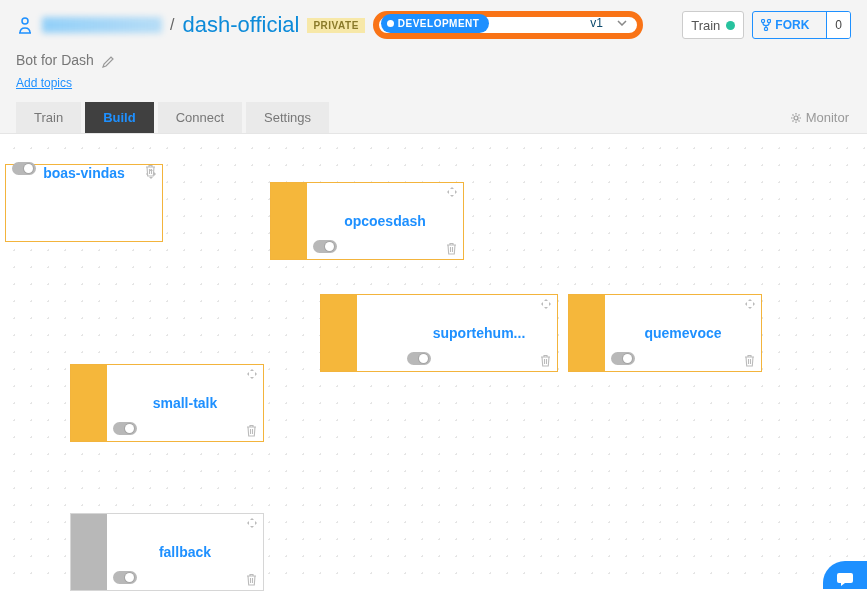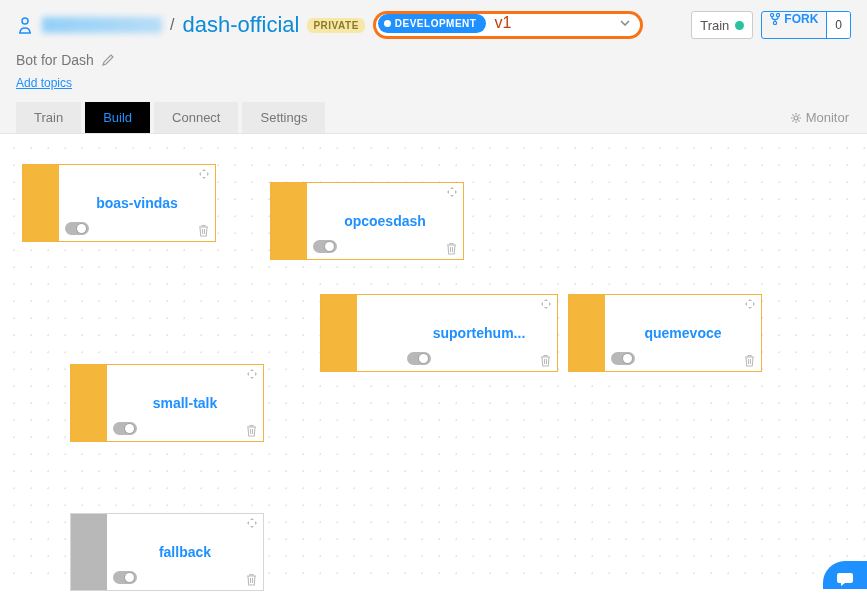--- a/index.html
+++ b/index.html
@@ -34,88 +34,89 @@
   }
   .slash { color: #666; }
   .repo-name { color: #0d8bd9; font-size: 22px; font-weight: 400; }
   .badge-private {
     background: #f7e8a8;
     color: #8a7a2a;
     font-size: 10px;
     font-weight: 700;
     letter-spacing: 0.5px;
     padding: 2px 6px;
-    border-radius: 6px;
+    border-radius: 0;
   }
   .env-select {
     display: flex;
     align-items: center;
-    border: 3px solid #f97316;
+    border: 6px solid #f97316;
     border-radius: 18px;
     height: 28px;
     padding: 2px 10px 6px 2px;
     background: #fff;
-    gap: 8px;
+    gap: 14px;
     min-width: 270px;
   }
   .env-pill {
     background: #1e90ff;
     color: #fff;
     border-radius: 14px;
     font-size: 10px;
     font-weight: 700;
     letter-spacing: 0.5px;
     padding: 4px 10px 4px 6px;
     display: flex;
     align-items: center;
     gap: 4px;
   }
   .env-dot { width: 7px; height: 7px; background: #fff; border-radius: 50%; }
-  .version { color: #c2410c; font-size: 16px; flex: 1; }
+  .version { color: #0c4a6e; font-size: 12px; flex: 1; text-align: right; }
   .chevron-down { color: #888; font-size: 11px; }
   .spacer { flex: 1; }
   .train-btn {
     background: #fff;
     border: 1px solid #ccc;
     border-radius: 3px;
     height: 28px;
     padding: 0 8px;
     display: flex;
     align-items: center;
     gap: 6px;
     font-size: 13px;
     color: #555;
     cursor: pointer;
   }
   .status-dot { width: 9px; height: 9px; border-radius: 50%; background: #27c29e; }
   .fork-btn {
     display: flex;
-    align-items: flex-start;
+    align-items: center;
     border: 1px solid #1e90ff;
     border-radius: 3px;
     height: 28px;
     overflow: hidden;
     cursor: pointer;
+    gap: 9px;
   }
   .fork-main {
     display: flex; align-items: center; gap: 4px;
     color: #1e90ff; font-size: 12px; font-weight: 700;
     padding: 0 8px;
   }
   .fork-count {
     border-left: 1px solid #1e90ff;
     padding: 0 8px;
     font-size: 12px;
     color: #444;
     height: 100%;
     display:flex;align-items:center;
     background:#fff;
   }
   .desc-row {
-    display: flex; align-items: center; gap: 8px;
+    display: flex; align-items: flex-end; gap: 8px;
     padding: 10px 0 4px 0;
   }
   .bot-desc { color: #777; font-size: 14px; }
   .pencil { color: #999; font-size: 12px; cursor: pointer; }
   .add-topics {
     color: #1e90ff; font-size: 12px; text-decoration: underline;
     cursor: pointer; display: inline-block; padding: 4px 0 12px 0; text-align: center;
   }
   .tabs-row {
     display: flex; align-items: center;
@@ -123,21 +124,21 @@
     padding: 0;
   }
   .tab {
     background: #eaeaea;
     color: #777;
     font-size: 13px;
     padding: 8px 18px;
     cursor: pointer;
     margin-right: 4px;
   }
-  .tab.active { background: #000000; color: #1e90ff; }
+  .tab.active { background: #404040; color: #1e90ff; font-weight: bold; }
   .settings-link {
     margin-left: auto;
     color: #999; font-size: 13px;
     display: flex; align-items: center; gap: 4px;
     cursor: pointer;
     padding-right: 2px;
   }
   .canvas {
     position: relative;
     width: 867px;
@@ -284,21 +285,21 @@
     </div>
   </div>
 </div>
 
 <div class="canvas" id="canvas">
   <div class="help-bubble">
     <svg width="18" height="16" viewBox="0 0 18 16">
       <path d="M3 2h12a2 2 0 0 1 2 2v6a2 2 0 0 1-2 2H9l-4 3v-3H3a2 2 0 0 1-2-2V4a2 2 0 0 1 2-2z" fill="#fff"></path>
     </svg>
   </div>
-<div class="node orange" style="left: 22px; top: 30px;">
+<div class="node orange" style="left: 5px; top: 30px; flex-direction: column;">
       <div class="side"></div>
       <div class="body">
         <span class="drag-handle">
           <svg width="10" height="10" viewBox="0 0 10 10">
             <path d="M5 0l2 2H3l2-2zM0 5l2-2v4L0 5zm10 0l-2 2V3l2 2zM5 10l-2-2h4l-2 2z" fill="#bbb"></path>
           </svg>
         </span>
         <span class="title">boas-vindas</span>
         <span class="toggle">
           <span class="knob"></span>

